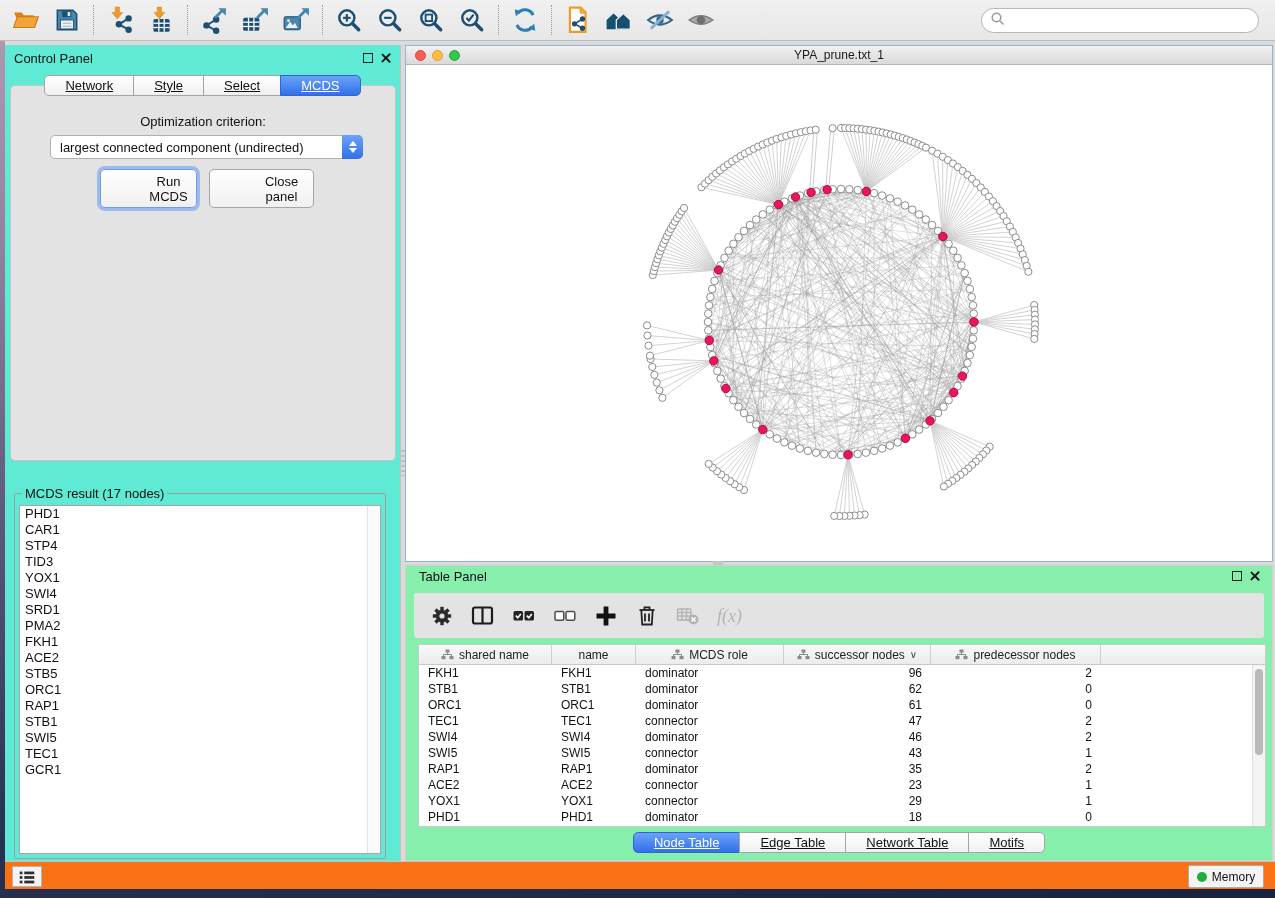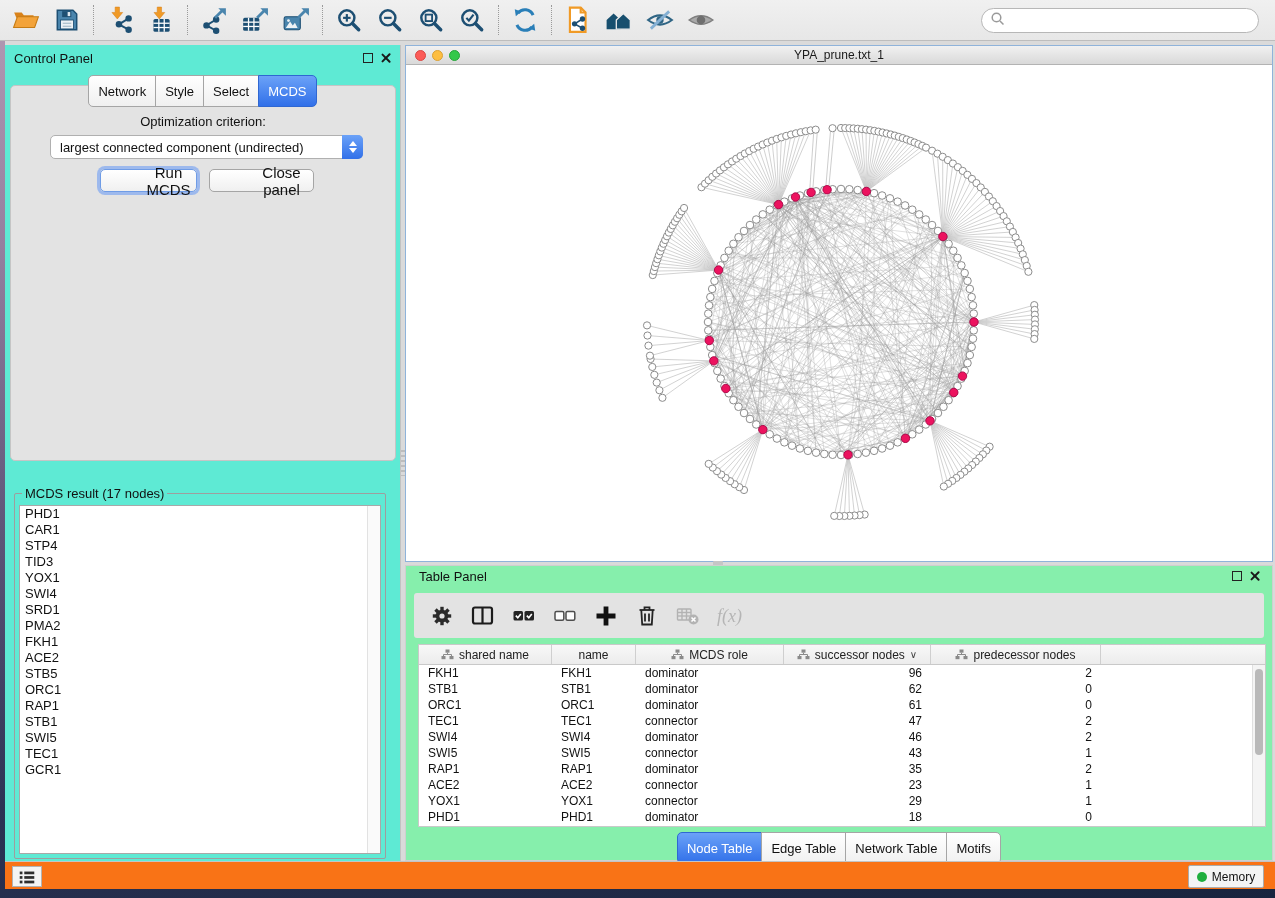--- a/index.html
+++ b/index.html
@@ -25,36 +25,36 @@
   .control-panel { position:absolute; left:0; top:4px; width:396px; height:816px; background:#5eead4;
     border-right:1px solid #c2c2c2; }
   .panel-title { position:absolute; left:9px; top:6px; font-size:13px; color:#111; }
   .float-ic { position:absolute; top:8px; width:10px; height:10px; border:1.5px solid #222; }
   .x-ic { position:absolute; top:7px; width:11px; height:11px; }
   .x-ic::before,.x-ic::after { content:""; position:absolute; left:5px; top:0; width:2.4px; height:12px; background:#1a1a1a; border-radius:1px; }
   .x-ic::before { transform:rotate(45deg);} .x-ic::after { transform:rotate(-45deg);}
   .seg-tabs { display:flex; justify-content:center; }
   .cp-tabs { position:absolute; left:0; top:30px; width:100%; z-index:3; }
   .seg-tab { background:linear-gradient(#ffffff,#f0f0f0); border:1px solid #a5a5a5; margin-left:-1px;
-    font-size:13px; color:#111; padding:3px 9px; height:32px; display:flex; align-items:center; }
+    font-size:13px; color:#111; padding:3px 20px; height:21px; display:flex; align-items:center;text-decoration:underline; }
   .seg-tab:first-child { border-radius:5px 0 0 5px; margin-left:0; }
   .seg-tab:last-child { border-radius:0 5px 5px 0; }
   .seg-tab.active { background:linear-gradient(#6ba2f8,#3170e9); border-color:#2f67d2; color:#fff; }
   .cp-body { position:absolute; left:5px; top:40px; width:386px; height:376px; background:#e3e3e3;
     border:1px solid #c5c5c5; border-radius:5px; }
   .opt-label { position:absolute; left:0; top:28px; width:100%; text-align:center; font-size:13px; color:#111; }
   .dropdown { position:absolute; left:39px; top:49px; width:313px; height:24px; background:#fff;
     border:1px solid #b0b0b0; border-radius:5px; font-size:13px; color:#111;
     display:flex; align-items:center; padding-left:9px; }
   .dd-stepper { position:absolute; right:-1px; top:-1px; width:21px; height:24px; border-radius:0 5px 5px 0;
     background:linear-gradient(#6ba2f8,#3170e9); display:flex; flex-direction:column; align-items:center; justify-content:center; gap:2px; }
   .tri-up { width:0; height:0; border-left:4px solid transparent; border-right:4px solid transparent; border-bottom:5px solid #fff; }
   .tri-dn { width:0; height:0; border-left:4px solid transparent; border-right:4px solid transparent; border-top:5px solid #fff; }
-  .cp-btn { position:absolute; top:83px; height:23px; background:linear-gradient(#ffffff,#f0f0f0);
-    border:1px solid #a5a5a5; border-radius:5px; font-size:15px; color:#111;
+  .cp-btn { position:absolute; top:83px; height:39px; background:linear-gradient(#ffffff,#f0f0f0);
+    border:1px solid #a5a5a5; border-radius:5px; font-size:13px; color:#111;
     display:flex; align-items:center; justify-content:center; font-family:inherit;padding-left:40px; }
   .run-btn { left:89px; width:97px; box-shadow:0 0 0 3px rgba(100,152,245,.55); border-color:#6f9ce6; }
   .closep-btn { left:198px; width:105px; }
   .mcds-fieldset { position:absolute; left:9px; top:441px; width:372px; height:373px;
     border:1px solid #9e9e9e; border-radius:2px; padding:4px; }
   .mcds-fieldset legend { font-size:13px; color:#111; padding:0 3px; margin-left:3px; }
   .listbox { position:relative; width:100%; height:100%; background:#fff; border:1px solid #a8a8a8; overflow:hidden; }
   .list-item { font-size:13px; line-height:16px; padding-left:5px; color:#111; }
   .listbox .track { position:absolute; right:0; top:0; bottom:0; width:13px; background:#fafafa; border-left:1px solid #e2e2e2; }
 

